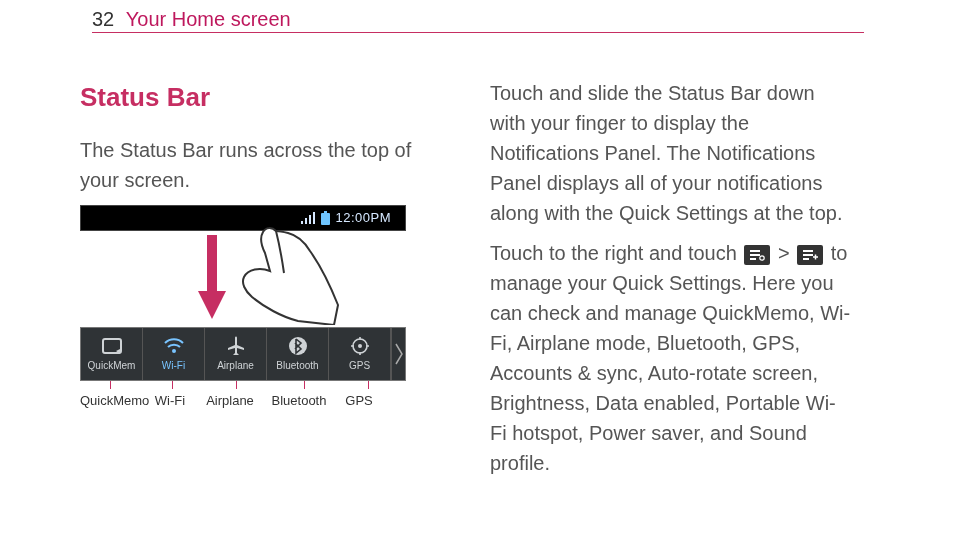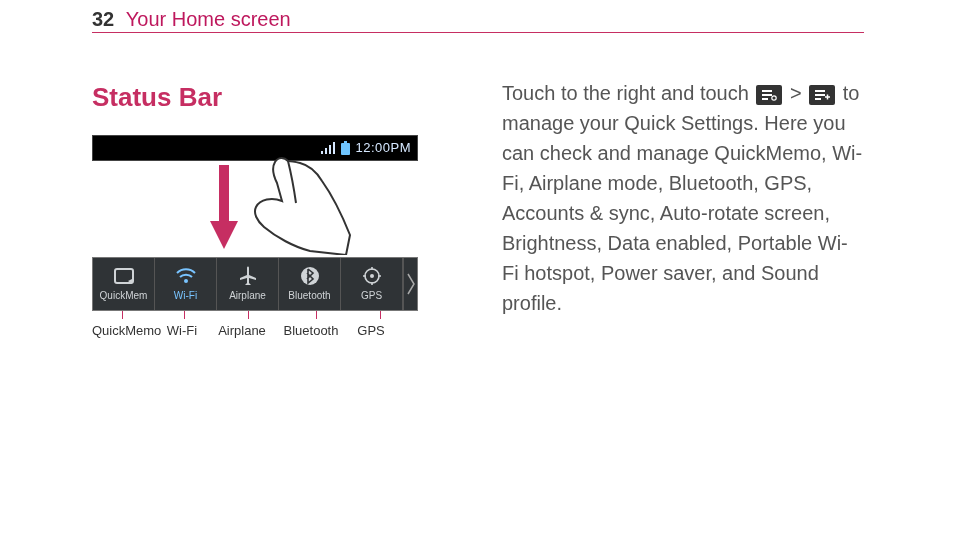--- a/index.html
+++ b/index.html
@@ -15,40 +15,40 @@
   }
   .page-header {
     position: absolute;
     top: 4px;
     left: 92px;
     font-size: 20px;
     color: #c62e62;
   }
   .page-header .pagenum {
     color: #333;
-    font-weight: 700;
+    font-weight: 400;
     margin-right: 6px;
     margin-top: 24px;
   }
   .page-header .breadcrumb {
     color: #be185d;
     font-weight: 300;
   }
   .rule {
     position: absolute;
     top: 32px;
     left: 92px;
     width: 772px;
     height: 1px;
     background: #c62e62;
   }
   .content {
     position: absolute;
     top: 78px;
-    left: 92px;
+    left: 80px;
     width: 772px;
     display: flex;
     gap: 48px;
   }
   .col {
     flex: 1 1 0;
   }
   .section-title {
     color: #c62e62;
     font-size: 26px;
@@ -66,21 +66,21 @@
     width: 326px;
   }
   .statusbar {
     height: 26px;
     background: #000;
     border: 1px solid #444;
     display: flex;
     align-items: center;
     justify-content: flex-end;
     gap: 5px;
-    padding-right: 6px;
+    padding-right: 14px;
     color: #d6e8ff;
     font-size: 12px;
   }
   .signal-icon svg, .battery-icon svg { display:block; }
   .clock { color:#d6e8ff; font-size:13px; letter-spacing:0.5px; }
   .gesture-area {
     height: 96px;
     position: relative;
     background: #fff;
   }
@@ -166,20 +166,21 @@
 <div class="page-header">
   <span class="pagenum">32</span>
   <span class="breadcrumb">Your Home screen</span>
 </div>
 <div class="rule"></div>
 
 <div class="content">
 
   <div class="col">
     <div class="section-title">Status Bar</div>
+    <p class="body-text">The Status Bar runs across the top of your screen.</p>
 
     <div class="figure">
 
       <div class="statusbar">
         <span class="signal-icon">
           <svg width="16" height="12" viewBox="0 0 16 12">
               <path fill="#d6e8ff" d="M1 12h2V9H1zM5 12h2V6H5zM9 12h2V3H9zM13 12h2V0h-2z"></path>
             </svg>
         </span>
         <span class="battery-icon">
@@ -268,20 +269,21 @@
         <span>QuickMemo</span>
         <span>Wi-Fi</span>
         <span>Airplane</span>
         <span>Bluetooth</span>
         <span>GPS</span>
       </div>
     </div>
   </div>
 
   <div class="col">
+    <p class="body-text">Touch and slide the Status Bar down with your finger to display the Notifications Panel. The Notifications Panel displays all of your notifications along with the Quick Settings at the top.</p>
     <p class="body-text">
       <span>Touch to the right and touch </span><span class="inline-icon">
           <svg width="18" height="14" viewBox="0 0 18 14">
             <rect x="2" y="2" width="10" height="2" fill="#fff"></rect>
             <rect x="2" y="6" width="10" height="2" fill="#fff"></rect>
             <rect x="2" y="10" width="6" height="2" fill="#fff"></rect>
             <circle cx="14" cy="10" r="2.2" fill="none" stroke="#fff" stroke-width="1.2"></circle>
           </svg>
         </span><span> &gt; </span><span class="inline-icon">
           <svg width="18" height="14" viewBox="0 0 18 14">

